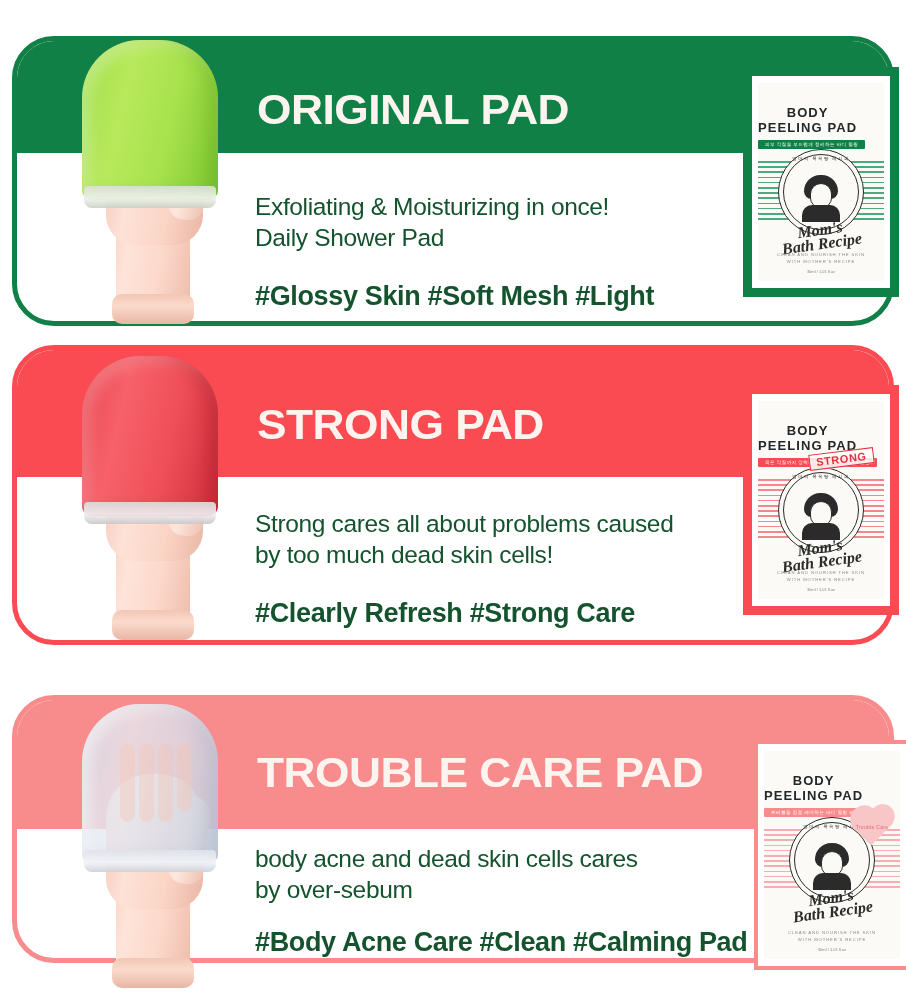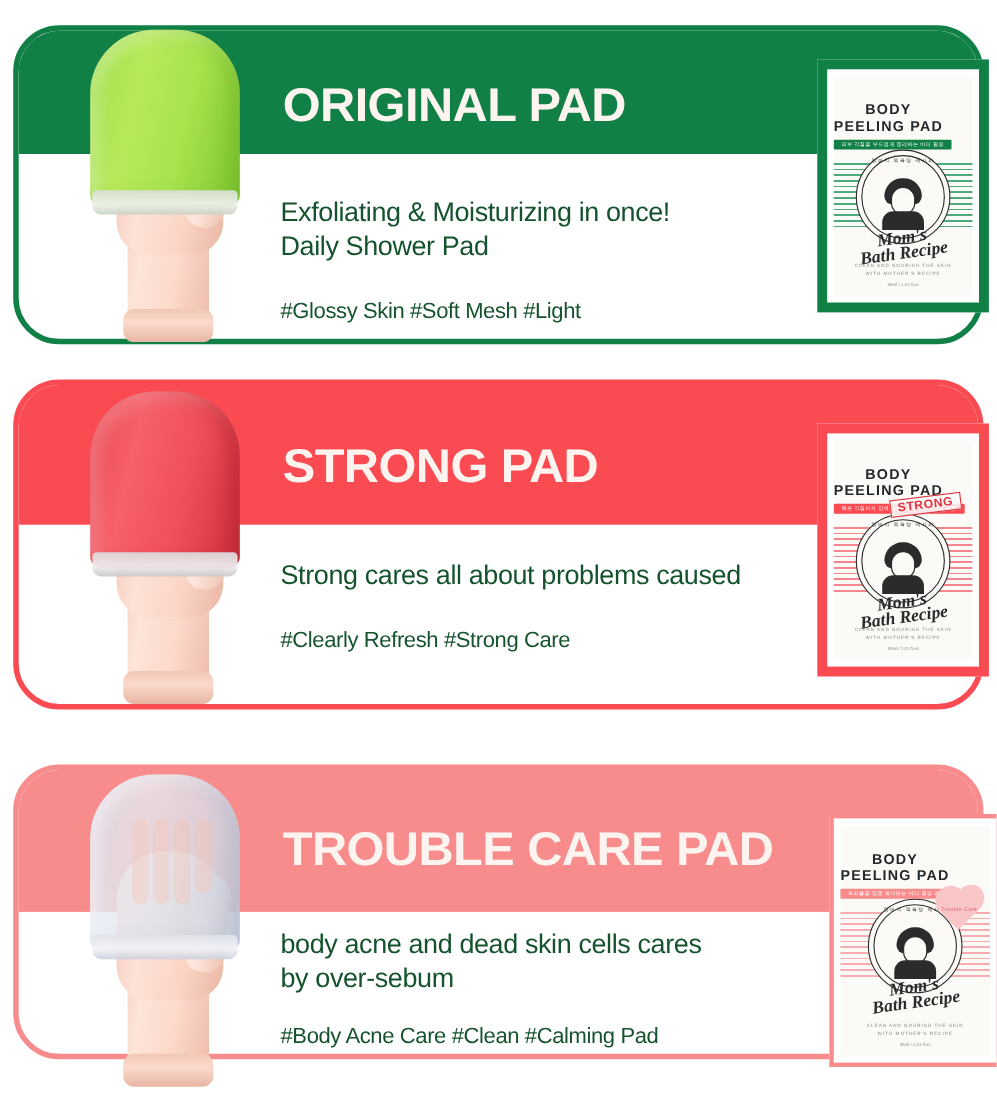--- a/index.html
+++ b/index.html
@@ -71,24 +71,25 @@
     width: 470px;
     color: #14532d;
   }
   .copy-line {
     font-size: 24.5px;
     line-height: 31px;
     letter-spacing: -0.35px;
     white-space: nowrap;
   }
   .copy-tags {
-    font-size: 20px;
+    font-size: 27px;
     line-height: 31px;
     letter-spacing: -0.35px;
     white-space: nowrap;
+    font-weight: bold;
   }
   .tag-gap { height: 28px; }
 
   
   .hand-wrap {
     position: absolute;
     z-index: 5;
     left: 58px;
     width: 168px;
     height: 300px;
@@ -381,21 +382,21 @@
     text-align: center;
     line-height: 7px;
     z-index: 2;
   }
 </style>
 </head>
 <body>
 
 <div class="board">
 
-  <div class="card" style="--accent:#108046; --stripe:#2f9c68; top:23px; height:290px;">
+  <div class="card" style="--accent:#108046; --stripe:#2f9c68; top:36px; height:290px;">
     <div class="card-frame">
       <div class="card-band" style="--bandh:112px;"></div>
     </div>
 
     <div class="hand-wrap" style="top:0px;">
       <div class="arm"></div>
       <div class="cuff"></div>
       <div class="palm"></div>
       <div class="thumb"></div>
       <div class="mitt mitt-green"></div>
@@ -453,20 +454,21 @@
       <div class="palm"></div>
       <div class="thumb"></div>
       <div class="mitt mitt-red"></div>
       <div class="mitt-lip mitt-lip-red"></div>
     </div>
 
     <div class="card-title" style="top:58px;">STRONG PAD</div>
 
     <div class="card-copy" style="top:163px;">
       <div class="copy-line">Strong cares all about problems caused</div>
+      <div class="copy-line">by too much dead skin cells!</div>
       <div class="tag-gap"></div>
       <div class="copy-tags">#Clearly Refresh #Strong Care</div>
     </div>
 
     <div class="pack" style="--accent:#fb4b52; --stripe:#f2737b; top:40px; left:731px;">
       <div class="pack-inner">
         <div class="pack-title">
           <span>BODY</span><br>
           <span>PEELING PAD</span>
         </div>

